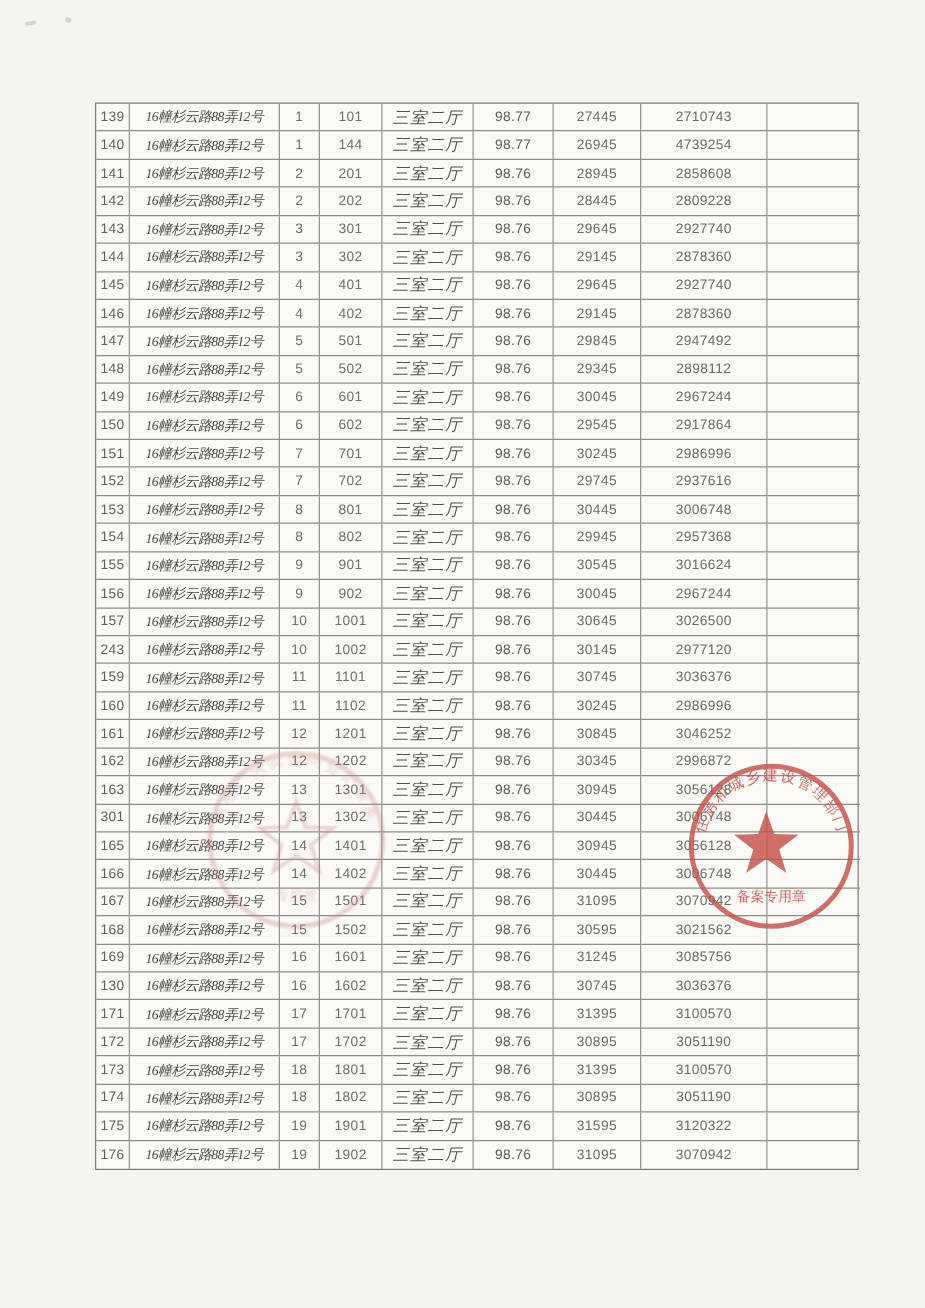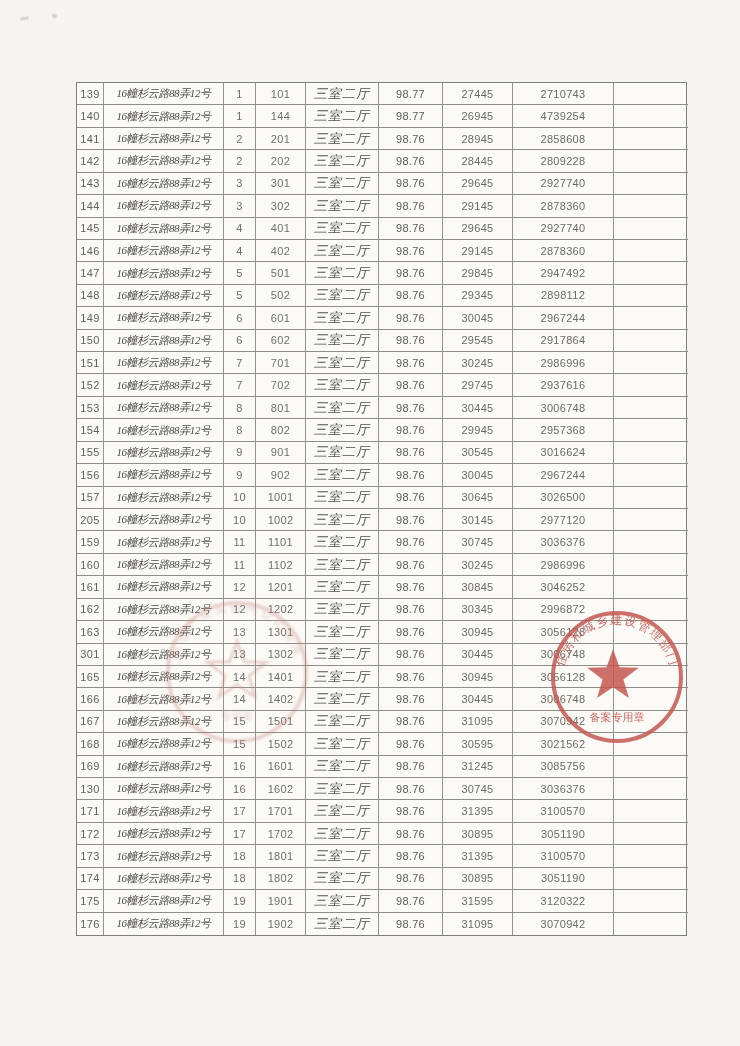--- a/index.html
+++ b/index.html
@@ -236,21 +236,21 @@
       <div class="cell col-note last-col"></div>
       <div class="cell col-seq">157</div>
       <div class="cell col-address">16幢杉云路88弄12号</div>
       <div class="cell col-floor">10</div>
       <div class="cell col-room">1001</div>
       <div class="cell col-layout">三室二厅</div>
       <div class="cell col-area">98.76</div>
       <div class="cell col-unit_price">30645</div>
       <div class="cell col-total_price">3026500</div>
       <div class="cell col-note last-col"></div>
-      <div class="cell col-seq">205</div>
+      <div class="cell col-seq">243</div>
       <div class="cell col-address">16幢杉云路88弄12号</div>
       <div class="cell col-floor">10</div>
       <div class="cell col-room">1002</div>
       <div class="cell col-layout">三室二厅</div>
       <div class="cell col-area">98.76</div>
       <div class="cell col-unit_price">30145</div>
       <div class="cell col-total_price">2977120</div>
       <div class="cell col-note last-col"></div>
       <div class="cell col-seq">159</div>
       <div class="cell col-address">16幢杉云路88弄12号</div>

